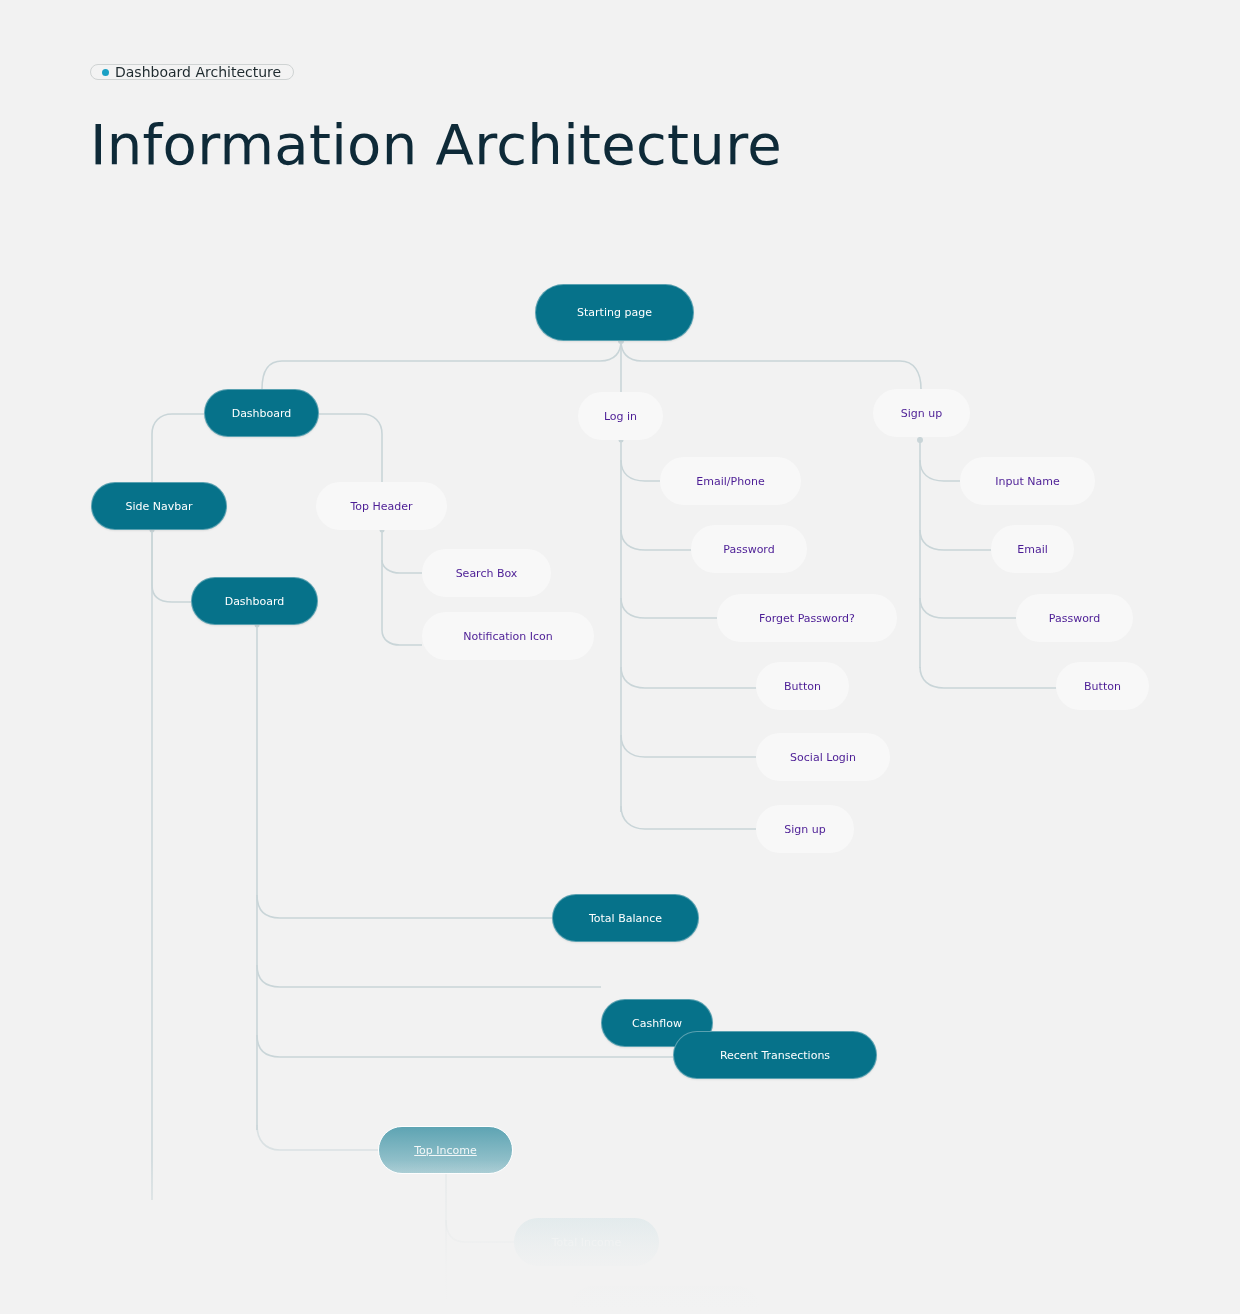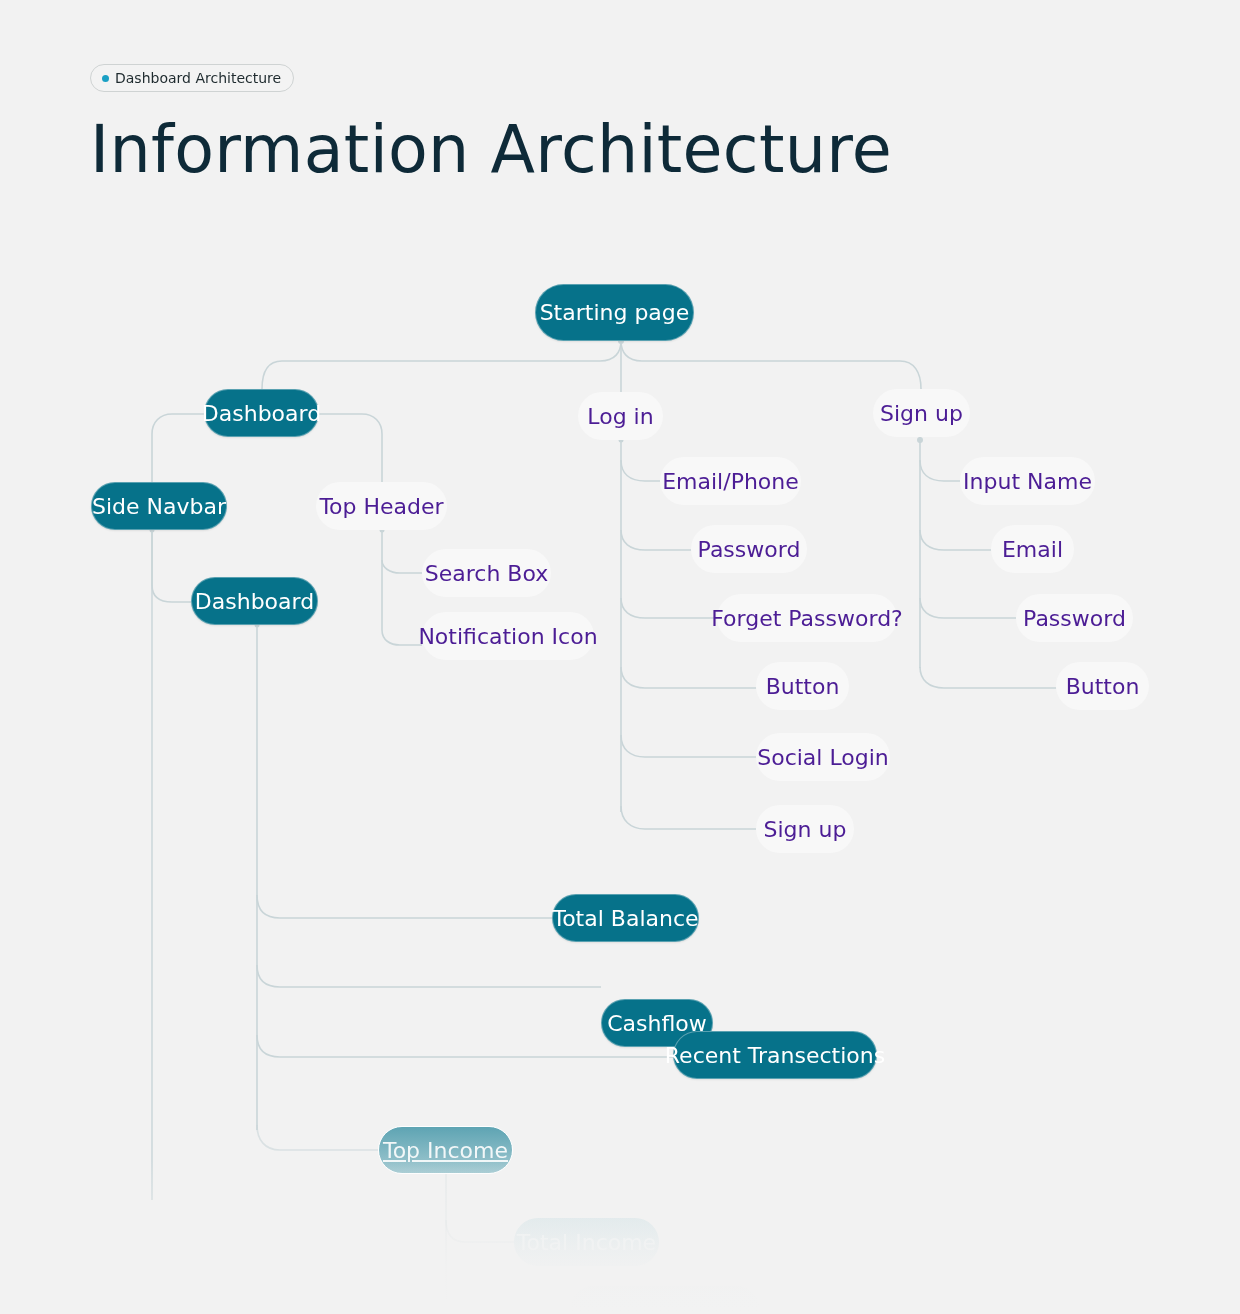--- a/index.html
+++ b/index.html
@@ -2,37 +2,37 @@
 <html><head>
 <meta charset="utf-8">
 <style>
   html, body { margin: 0; padding: 0; }
   body {
     width: 1240px; height: 1314px; overflow: hidden;
     background: #f2f2f2; position: relative;
     font-family: "DejaVu Sans", sans-serif;
   }
   .badge {
-    position: absolute; left: 90px; top: 64px; height: 28px;
+    position: absolute; left: 90px; top: 64px; height: 16px;
     padding: 0 12px 0 11px; box-sizing: border-box;
     border: 1px solid #cfd3d3; border-radius: 14px;
     display: flex; align-items: center; gap: 6px;
     font-size: 14px; color: #1e2a2e; background: #f3f3f3; justify-content: center;
   }
   .badge .dot { width: 7px; height: 7px; border-radius: 50%; background: #1aa0c4; display: inline-block; }
   .title {
     position: absolute; left: 90px; top: 112px; margin: 0;
-    font-size: 65px; font-weight: normal; color: #0e2a38; letter-spacing: 0.3px;
+    font-size: 56px; font-weight: normal; color: #0e2a38; letter-spacing: 0.3px;
     font-family: "DejaVu Sans", sans-serif;
   }
   svg.links { position: absolute; left: 0; top: 0; }
   .node {
     position: absolute; box-sizing: border-box; border-radius: 26px;
     display: flex; align-items: center; justify-content: center;
-    font-size: 22px; white-space: nowrap; cursor: pointer;
+    font-size: 11px; white-space: nowrap; cursor: pointer;
   }
   .node.dark { background: #06728a; color: #ffffff; box-shadow: 0 1px 2px rgba(0,0,0,0.08); border: 1px solid #ffffff55; }
   .node.light { background: #f8f8f8; color: #4c1d95; }
   .node.fade1 { background: linear-gradient(#5ea4b3, #a2c9d1); color: #f2f7f8; border: 1px solid #fff; text-decoration: underline; }
   .node.fade2 { background: linear-gradient(#d4e4e7, #e2eaec); color: #eef3f4; }
   .node.fade3 { background: linear-gradient(#e4ebec, #f1f2f2); color: transparent; }
   .bottom-fade {
     position: absolute; left: 0; right: 0; top: 1160px; height: 154px;
     background: linear-gradient(rgba(242,242,242,0), rgba(242,242,242,0.9) 70%, #f2f2f2);
     pointer-events: none;

